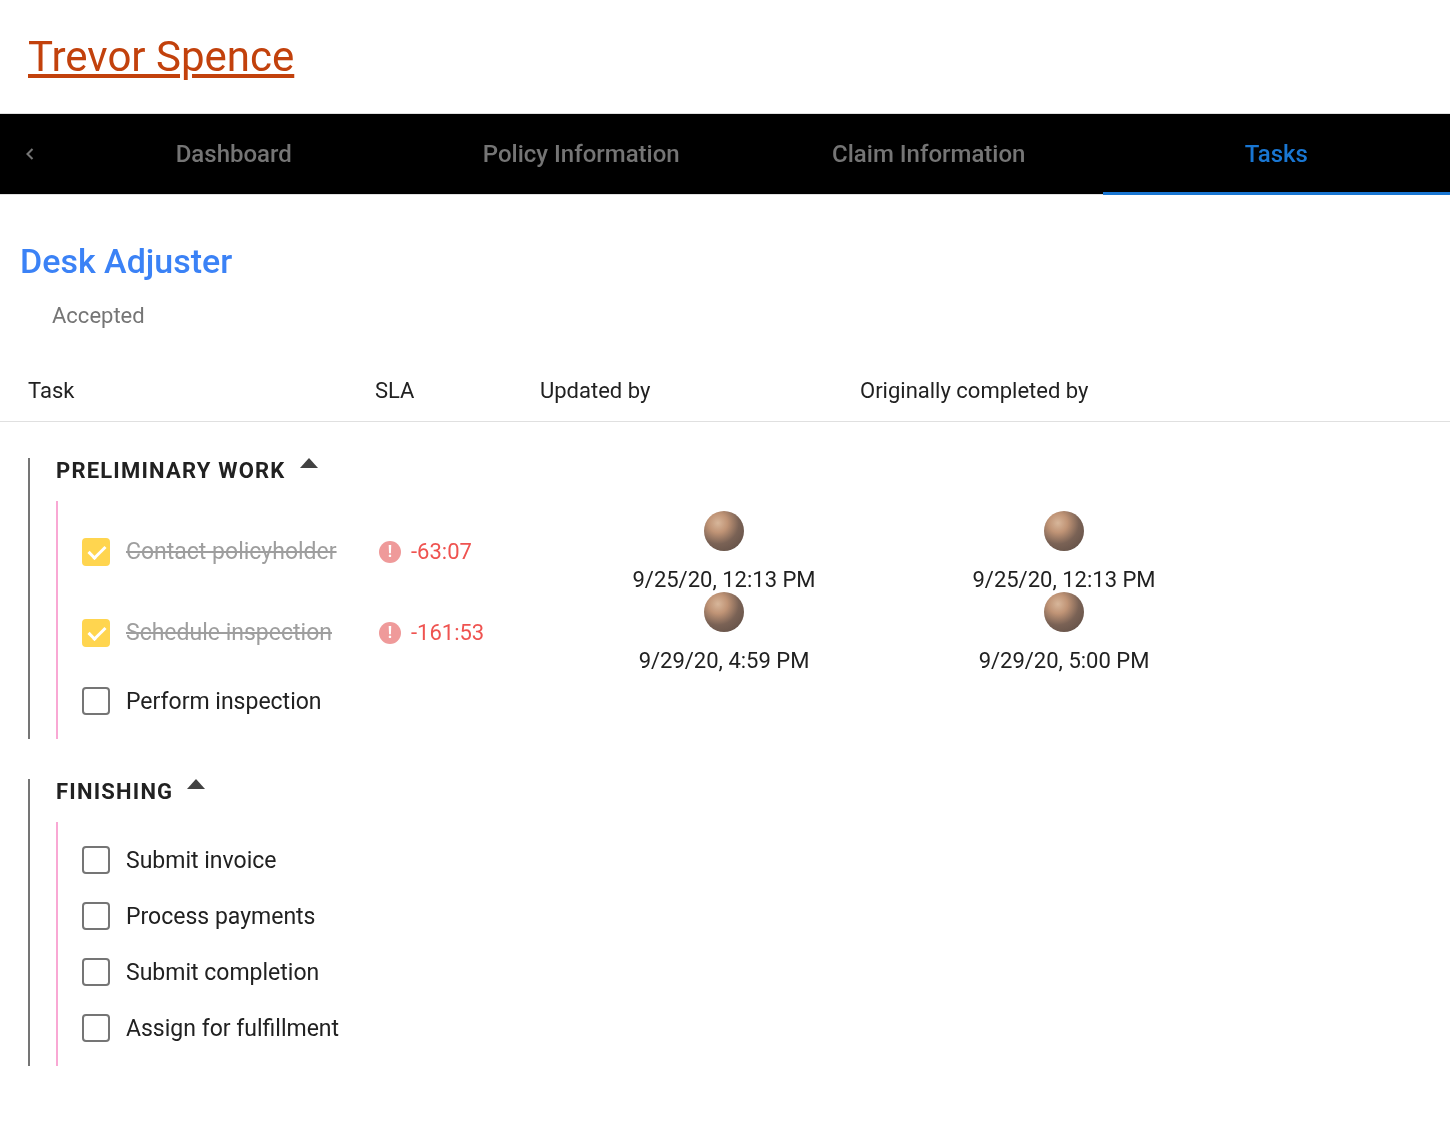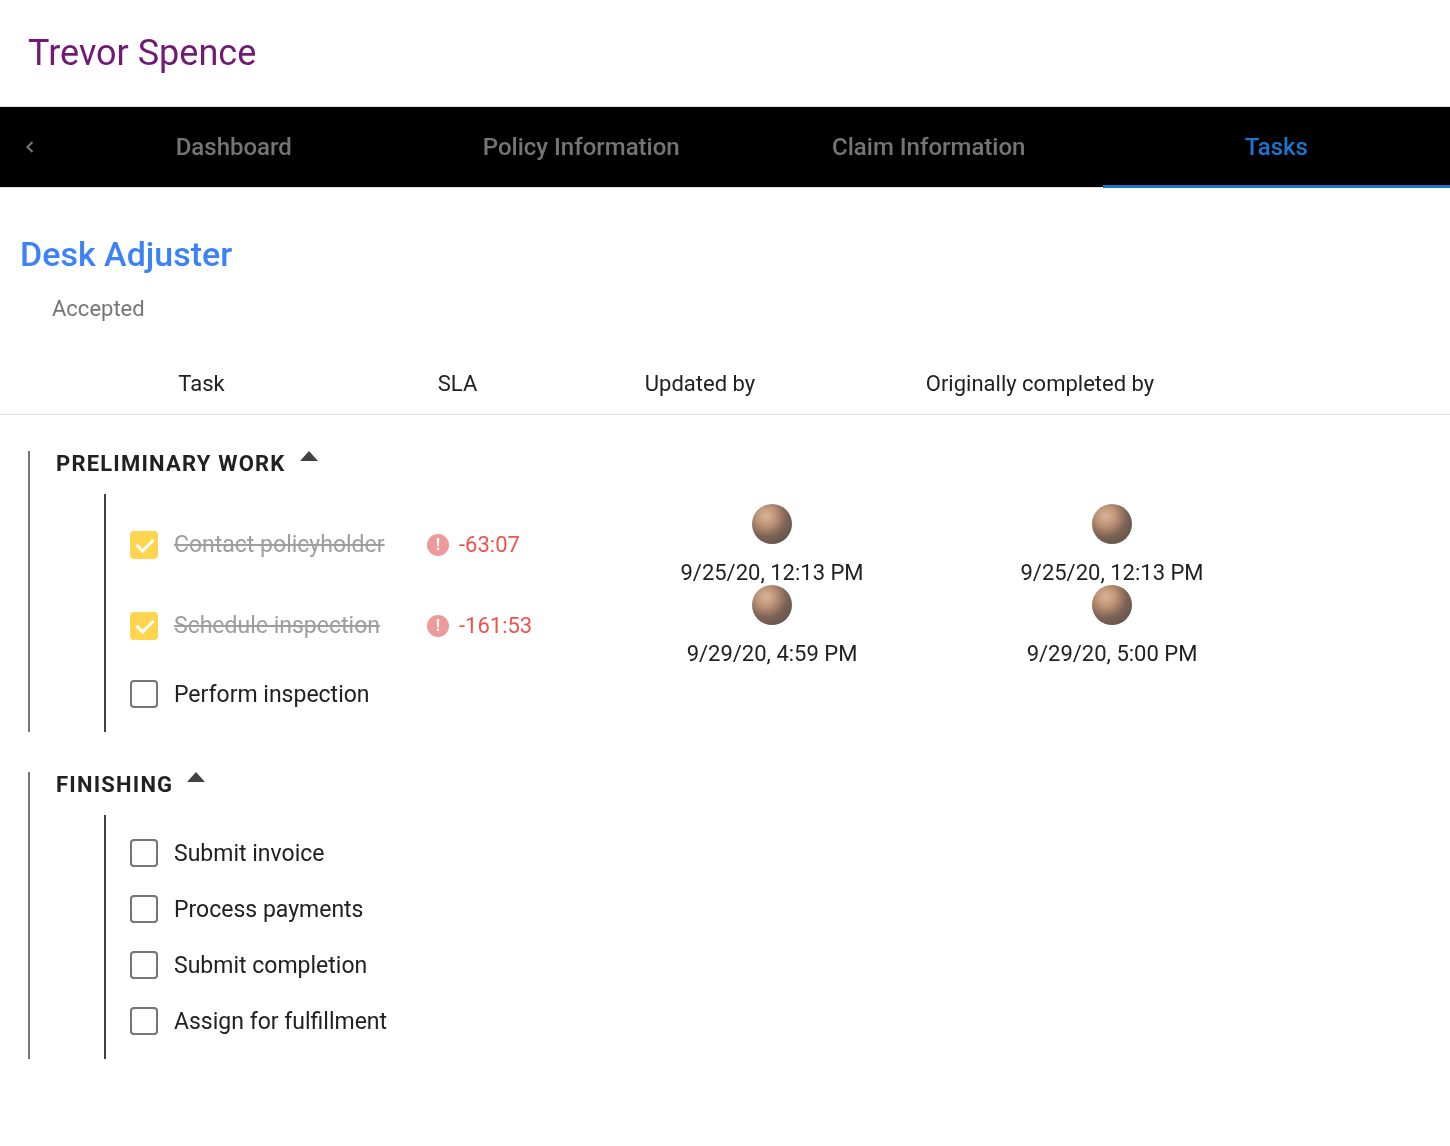--- a/index.html
+++ b/index.html
@@ -7,24 +7,25 @@
       margin: 0;
       padding: 0;
     }
     body {
       font-family: Roboto, 'Helvetica Neue', Arial, sans-serif;
       background: #ffffff;
       color: #212121;
       width: 1450px;
     }
     .page-title {
-      font-size: 36px;
+      font-size: 42px;
       font-weight: 400;
-      color: #701a75;
+      color: #c2410c;
       padding: 32px 0 32px 28px;
+      text-decoration: underline;
     }
     .tabs-bar {
       display: flex;
       align-items: center;
       border-top: 1px solid #e0e0e0;
       border-bottom: 1px solid #e0e0e0;
       background: #000000;
       height: 82px;
     }
     .back-chevron {
@@ -79,21 +80,20 @@
     .status-text {
       font-size: 22px;
       color: #757575;
       padding: 22px 0 0 52px;
     }
     .table-header {
       display: flex;
       align-items: center;
       padding: 50px 0 18px 0;
       border-bottom: 1px solid #e0e0e0;
-      text-align: center;
     }
     .th {
       font-size: 22px;
       font-weight: 400;
       color: #212121;
     }
     .th-task { width: 375px; padding-left: 28px; }
     .th-sla { width: 165px; }
     .th-orig { width: 360px; }
     .th-upd { width: 320px; }
@@ -118,24 +118,23 @@
       padding-bottom: 10px;
     }
     .caret-up {
       width: 0;
       height: 0;
       border-left: 9px solid transparent;
       border-right: 9px solid transparent;
       border-bottom: 10px solid #424242;
     }
     .task-list {
-      border-left: 2px solid #404040;
+      border-left: 2px solid #f9a8d4;
       padding: 10px 0 10px 24px;
       margin-top: 8px;
-      margin-left: 48px;
     }
     .task-row {
       display: flex;
       align-items: center;
       min-height: 56px;
     }
     .cell-task {
       display: flex;
       align-items: center;
       gap: 16px;

